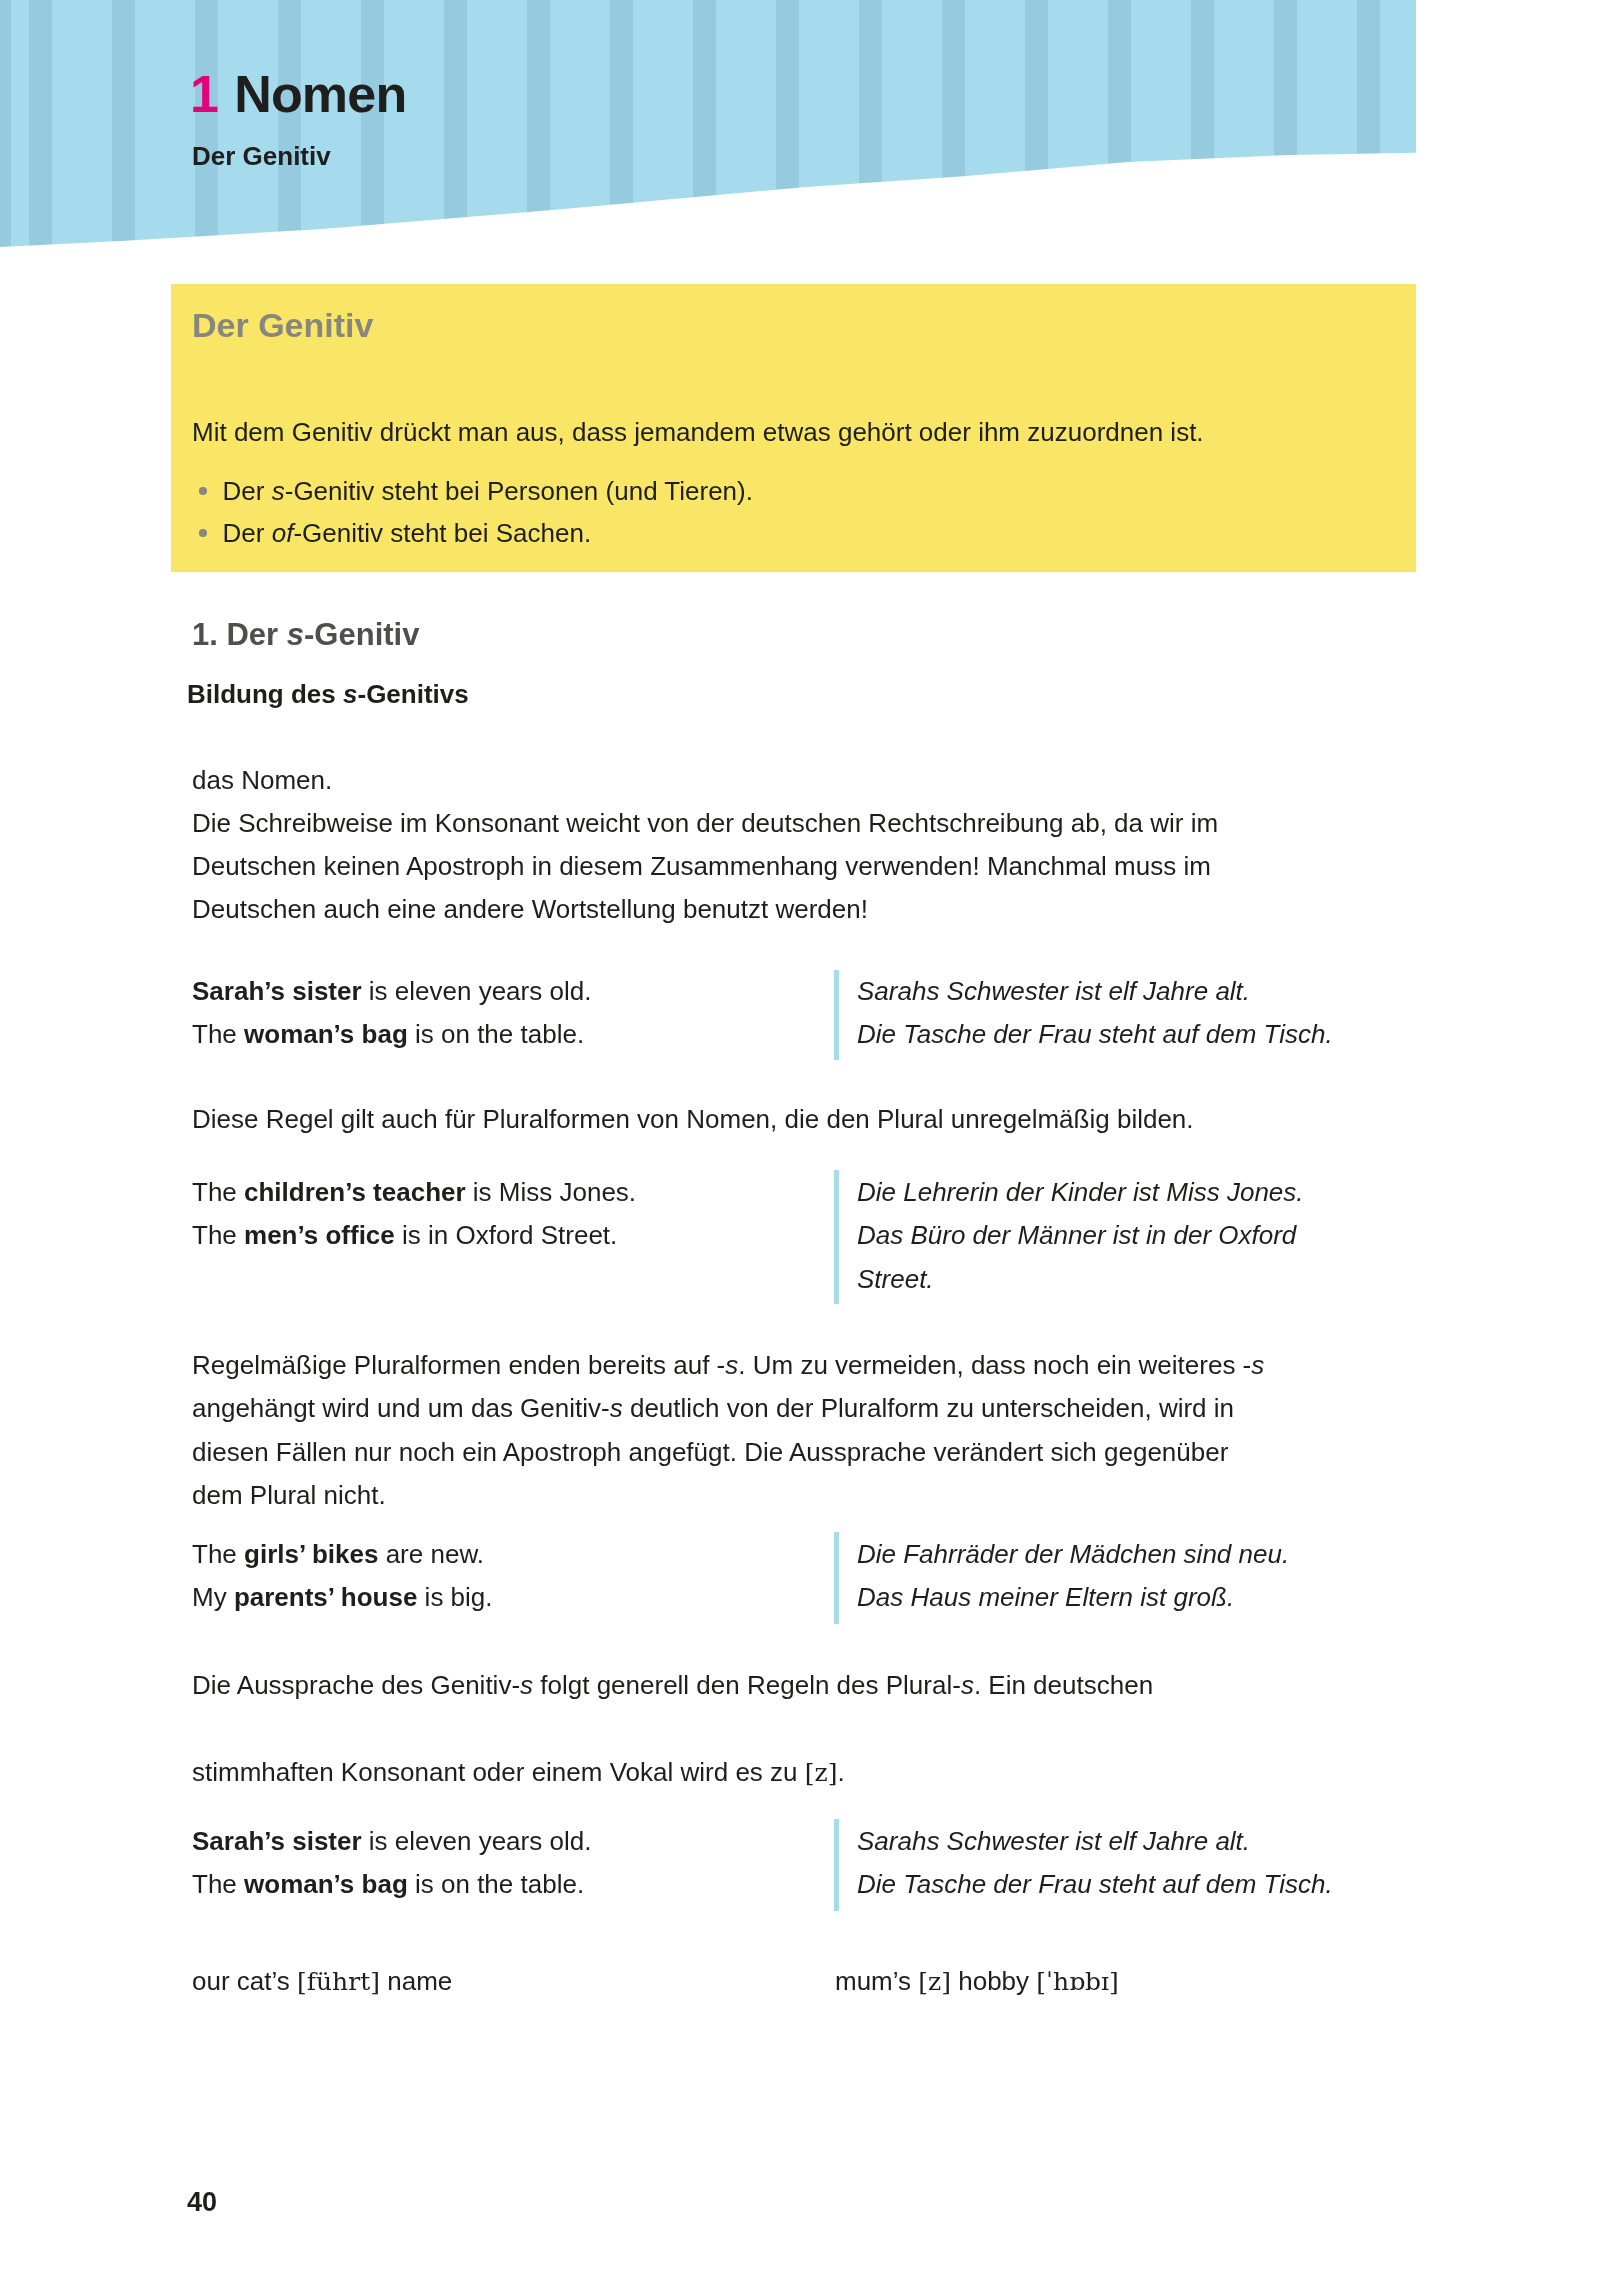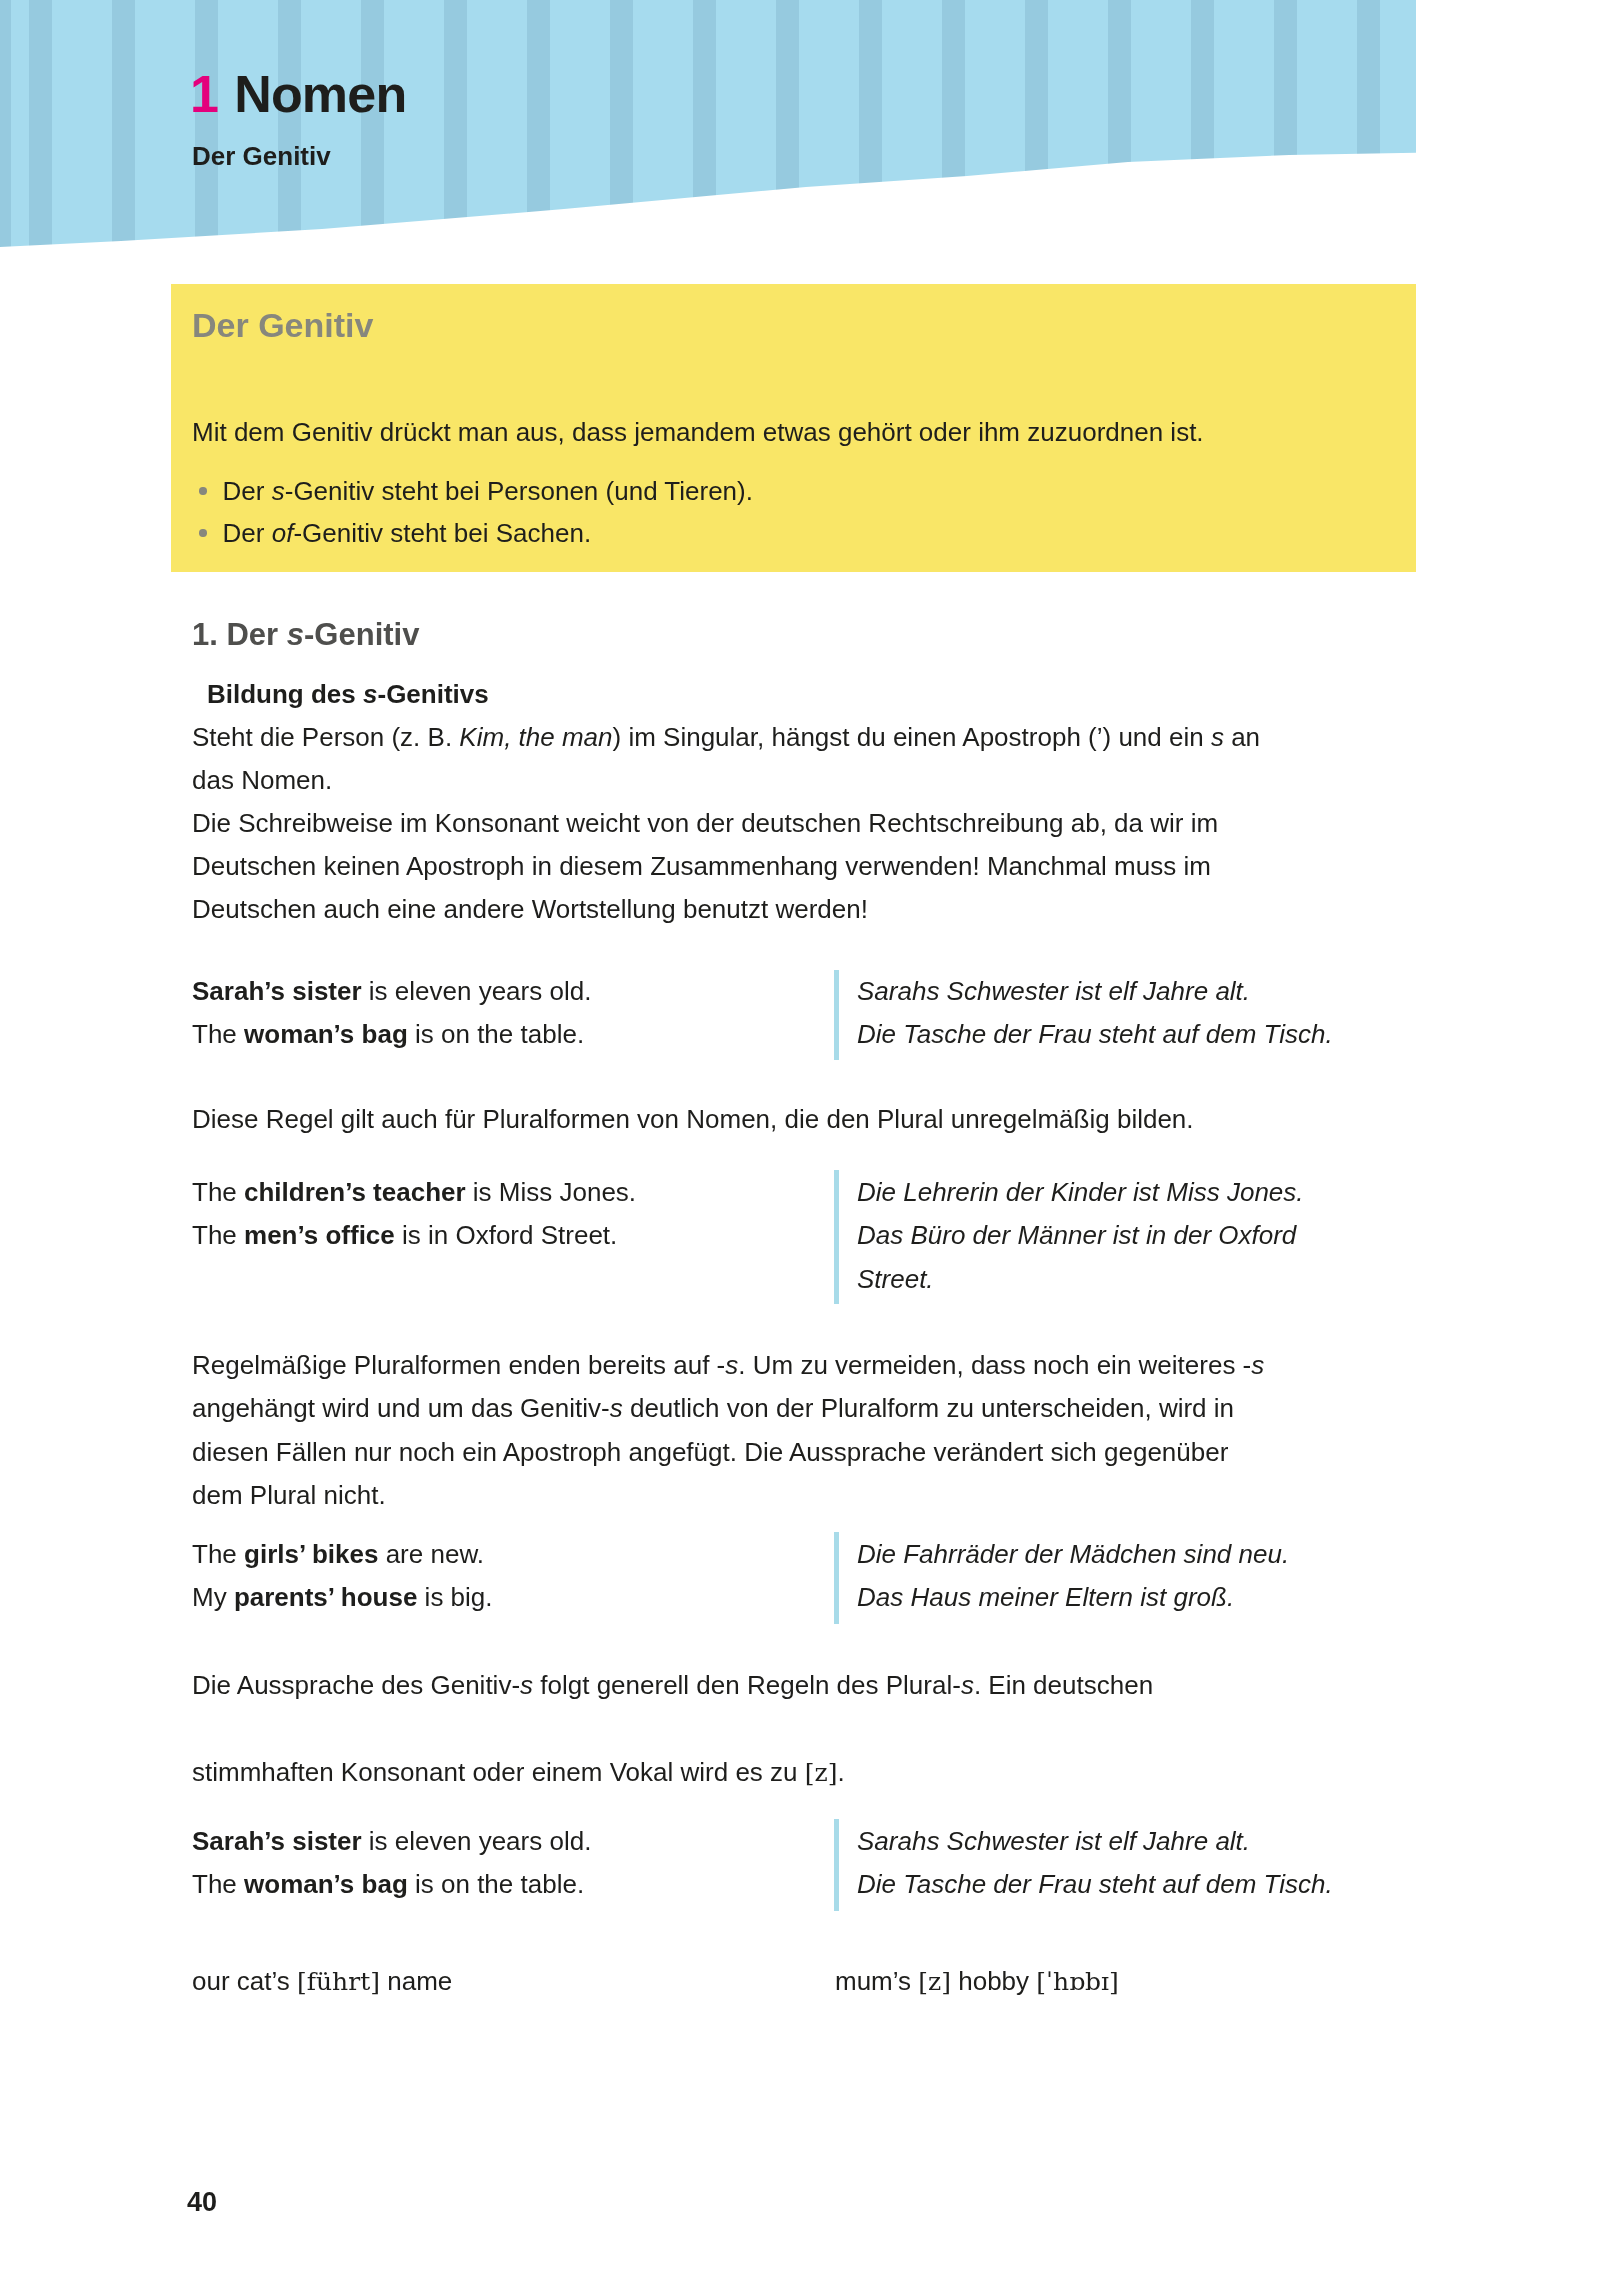--- a/index.html
+++ b/index.html
@@ -25,21 +25,21 @@
   .intro{position:absolute;left:171px;top:284px;width:1283px;height:288px;background:var(--yellow);}
   .intro-title{position:absolute;left:21px;top:22px;margin:0;font-size:34px;line-height:39px;
                font-weight:bold;color:var(--gray);white-space:nowrap;}
   .iline{position:absolute;left:21px;font-size:26px;line-height:32px;white-space:nowrap;}
   .ibullet{position:absolute;left:21px;font-size:26px;line-height:32px;white-space:nowrap;}
   .dot{display:inline-block;width:7.3px;height:7.3px;border-radius:50%;background:var(--gray);
        margin:0 16px 4px 7.3px;vertical-align:middle;}
   
   .h2{position:absolute;left:192px;top:617px;margin:0;font-size:31px;line-height:35px;
       font-weight:bold;color:var(--section_gray);white-space:nowrap;}
-  .h3{position:absolute;left:207px;top:678px;margin:0;font-size:26px;line-height:32px;
+  .h3{position:absolute;left:187px;top:678px;margin:0;font-size:26px;line-height:32px;
       font-weight:bold;white-space:nowrap;}
   .tline{position:absolute;left:192px;font-size:26px;line-height:32px;white-space:nowrap;}
   .b{font-weight:bold;}
   .i{font-style:italic;}
   .ph{font-family:"DejaVu Serif",serif;font-size:25px;}
   
   .pair{position:absolute;left:192px;width:1265px;}
   .pair .tline{left:0;}
   .pair .de-col .tline{left:665px;}
   .vdiv{position:absolute;left:642px;top:0;width:4.8px;height:100%;background:var(--divider);}
@@ -62,21 +62,20 @@
   <section class="intro">
     <h1 class="intro-title">Der Genitiv</h1>
     <p class="iline" style="top:106px"><span>Mit dem Genitiv drückt man aus, dass jemandem etwas gehört oder ihm zuzuordnen ist.</span></p>
     <div class="ibullet" style="top:191px"><span class="dot"></span><span><span>Der </span><span class="i">s</span><span>-Genitiv steht bei Personen (und Tieren).</span></span></div>
     <div class="ibullet" style="top:233px"><span class="dot"></span><span><span>Der </span><span class="i">of</span><span>-Genitiv steht bei Sachen.</span></span></div>
   </section>
 
   <h2 class="h2"><span>1. Der </span><span class="i">s</span><span>-Genitiv</span></h2>
   <h3 class="h3"><span>Bildung des </span><span class="i">s</span><span>-Genitivs</span></h3>
 
-  <div class="tline" style="top:721px"><span>Steht die Person (z. B. </span><span class="i">Kim, the man</span><span>) im Singular, hängst du einen Apostroph (’) und ein </span><span class="i">s</span><span> an</span></div>
   <div class="tline" style="top:764px"><span>das Nomen.</span></div>
   <div class="tline" style="top:807px"><span>Die Schreibweise im Konsonant weicht von der deutschen Rechtschreibung ab, da wir im</span></div>
   <div class="tline" style="top:850px"><span>Deutschen keinen Apostroph in diesem Zusammenhang verwenden! Manchmal muss im</span></div>
   <div class="tline" style="top:893px"><span>Deutschen auch eine andere Wortstellung benutzt werden!</span></div>
 
   <div class="pair" style="top:970px;height:90px">
     <div class="en-col">
       <div class="tline" style="top:4.8px"><span class="b">Sarah’s sister</span><span> is eleven years old.</span></div>
       <div class="tline" style="top:48px"><span>The </span><span class="b">woman’s bag</span><span> is on the table.</span></div>
     </div>

